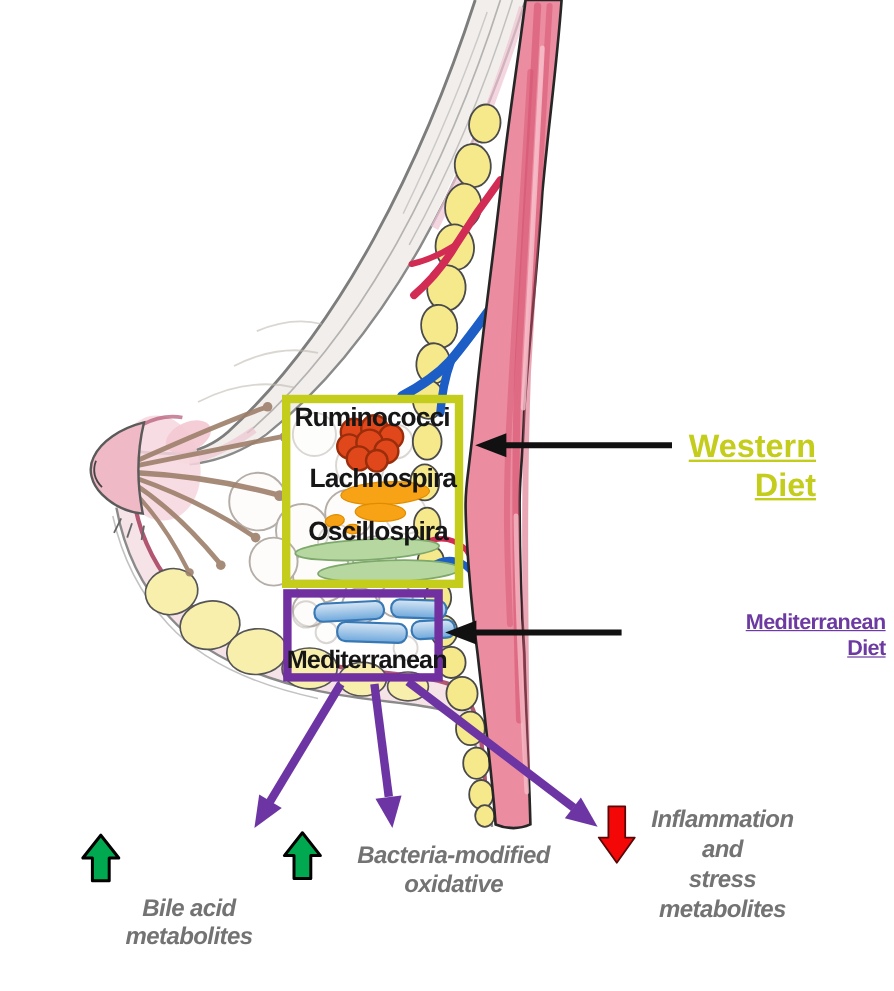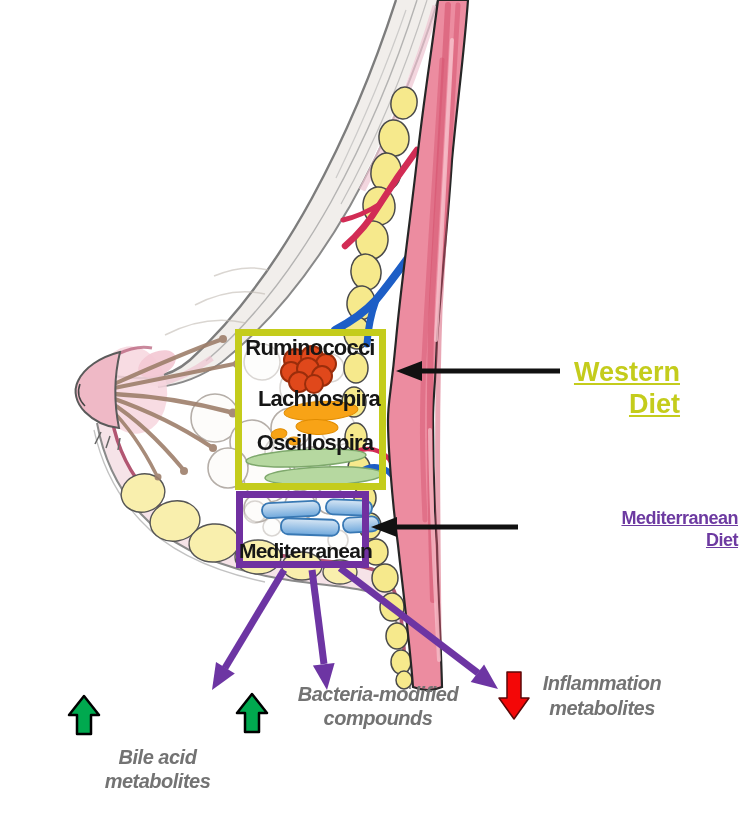--- a/index.html
+++ b/index.html
@@ -15,21 +15,21 @@
   .bact.lach{left:240px;top:387px;width:140px;text-align:right;}
   .bact.osc{left:236px;top:431px;width:158px;}
   .bact.lacto{left:239px;top:540px;width:129px;font-size:21px;}
   .diet{line-height:1.2;text-align:right;}
   .diet span{display:block;text-decoration:underline;white-space:nowrap;}
   .diet.western{left:518px;top:356px;width:162px;font-size:27px;color:#c4cc1c;}
   .diet.medit{left:522px;top:508px;width:216px;font-size:18px;color:#6d3aa1;letter-spacing:-0.5px;}
   .outcome{color:#737373;font-size:20px;line-height:1.22;letter-spacing:-0.5px;font-style:italic;}
   .outcome span{display:block;white-space:nowrap;}
   .outcome.bile{left:80px;top:745px;width:155px;}
-  .outcome.bmod{left:272px;top:682px;width:212px;}
+  .outcome.bmod{left:272px;top:701px;width:212px;}
   .outcome.inflam{left:522px;top:671px;width:160px;line-height:1.25;}
 </style>
 </head>
 <body>
 
 <div class="stage">
 
   <svg class="art" width="745" height="826" viewBox="0 0 745 826">
     <defs>
       <linearGradient id="rodGrad" x1="0" y1="0" x2="0" y2="1">
@@ -251,20 +251,22 @@
     <span>Mediterranean</span>
     <span>Diet</span>
   </div>
 
   <div class="lbl outcome bile">
     <span>Bile acid</span>
     <span>metabolites</span>
   </div>
   <div class="lbl outcome bmod">
     <span>Bacteria-modified</span>
-    <span>compounds</span>
+    <span>oxidative</span>
   </div>
   <div class="lbl outcome inflam">
     <span>Inflammation</span>
+    <span>and</span>
+    <span>stress</span>
     <span>metabolites</span>
   </div>
 
 </div>
 
 </body></html>

